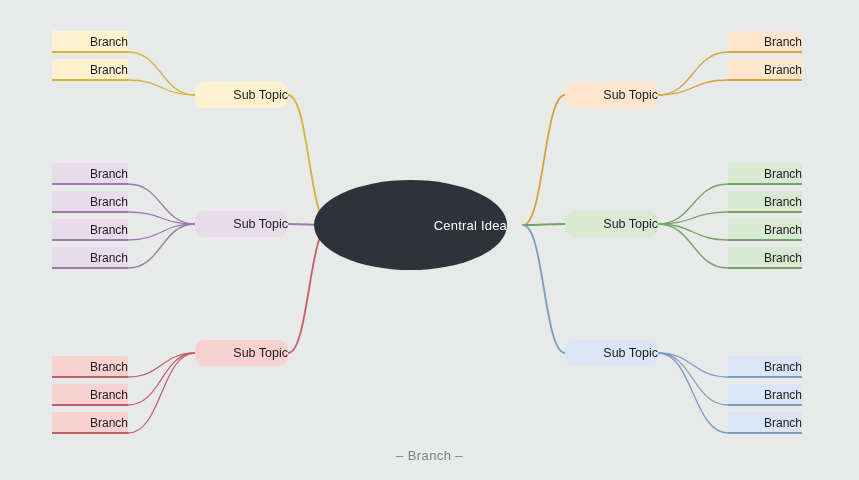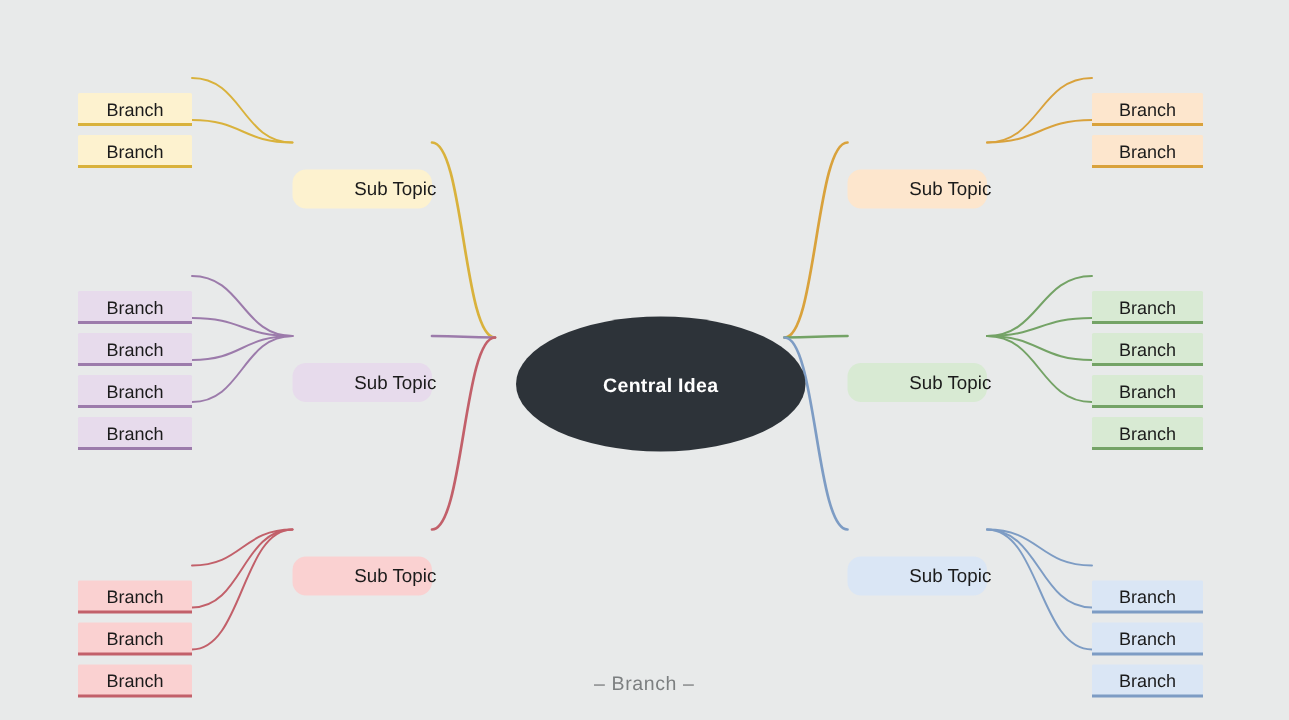--- a/index.html
+++ b/index.html
@@ -25,23 +25,22 @@
     top: 0;
     width: 859px;
     height: 480px;
     pointer-events: none;
   }
   .node {
     position: absolute;
     box-sizing: border-box;
     display: flex;
     align-items: center;
-    justify-content: center;
+    justify-content: flex-end;
     white-space: nowrap;
-    margin-top: 31px;
   }
   .central {
     border-radius: 50%;
     color: #ffffff;
     font-size: 13px;
     letter-spacing: 0.2px;
   }
   .subtopic {
     border-radius: 9px;
     color: #1b1b1b;
@@ -95,21 +94,21 @@
       <path d="M 658 224 C 693 224, 693 184, 728 184" fill="none" stroke="#74a366" stroke-width="1.3" stroke-linecap="round"></path>
       <path d="M 658 224 C 693 224, 693 212, 728 212" fill="none" stroke="#74a366" stroke-width="1.3" stroke-linecap="round"></path>
       <path d="M 658 224 C 693 224, 693 240, 728 240" fill="none" stroke="#74a366" stroke-width="1.3" stroke-linecap="round"></path>
       <path d="M 658 224 C 693 224, 693 268, 728 268" fill="none" stroke="#74a366" stroke-width="1.3" stroke-linecap="round"></path>
       <path d="M 523 225 C 544 225, 544 353, 565 353" fill="none" stroke="#7d9cc4" stroke-width="1.8" stroke-linecap="round"></path>
       <path d="M 658 353 C 693 353, 693 377, 728 377" fill="none" stroke="#7d9cc4" stroke-width="1.3" stroke-linecap="round"></path>
       <path d="M 658 353 C 693 353, 693 405, 728 405" fill="none" stroke="#7d9cc4" stroke-width="1.3" stroke-linecap="round"></path>
       <path d="M 658 353 C 693 353, 693 433, 728 433" fill="none" stroke="#7d9cc4" stroke-width="1.3" stroke-linecap="round"></path>
     </svg>
   <div id="nodes">
-      <div class="node central" style="left: 344px; top: 180px; width: 193px; height: 90px; background: rgb(45, 51, 57); color: rgb(255, 255, 255); font-weight: bold;">
+      <div class="node central" style="left: 314px; top: 180px; width: 193px; height: 90px; background: rgb(45, 51, 57); color: rgb(255, 255, 255);">
         <span>Central Idea</span>
       </div>
       <div class="node subtopic" style="left: 195px; top: 82px; width: 93px; height: 26px; background: rgb(253, 242, 207);">
         <span>Sub Topic</span>
       </div>
       <div class="node branch" style="left: 52px; top: 31px; width: 76px; height: 21px; background: rgb(253, 242, 207);">
         <span>Branch</span>
         <span class="branch-underline" style="background: rgb(217, 178, 60);"></span>
       </div>
       <div class="node branch" style="left: 52px; top: 59px; width: 76px; height: 21px; background: rgb(253, 242, 207);">

